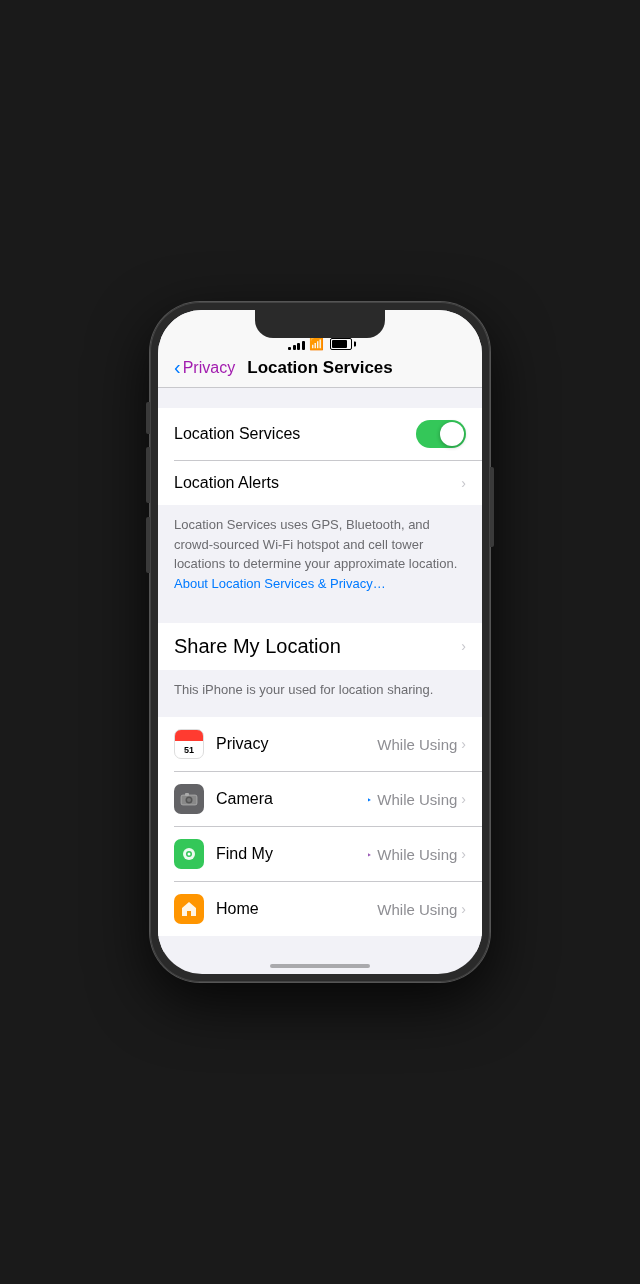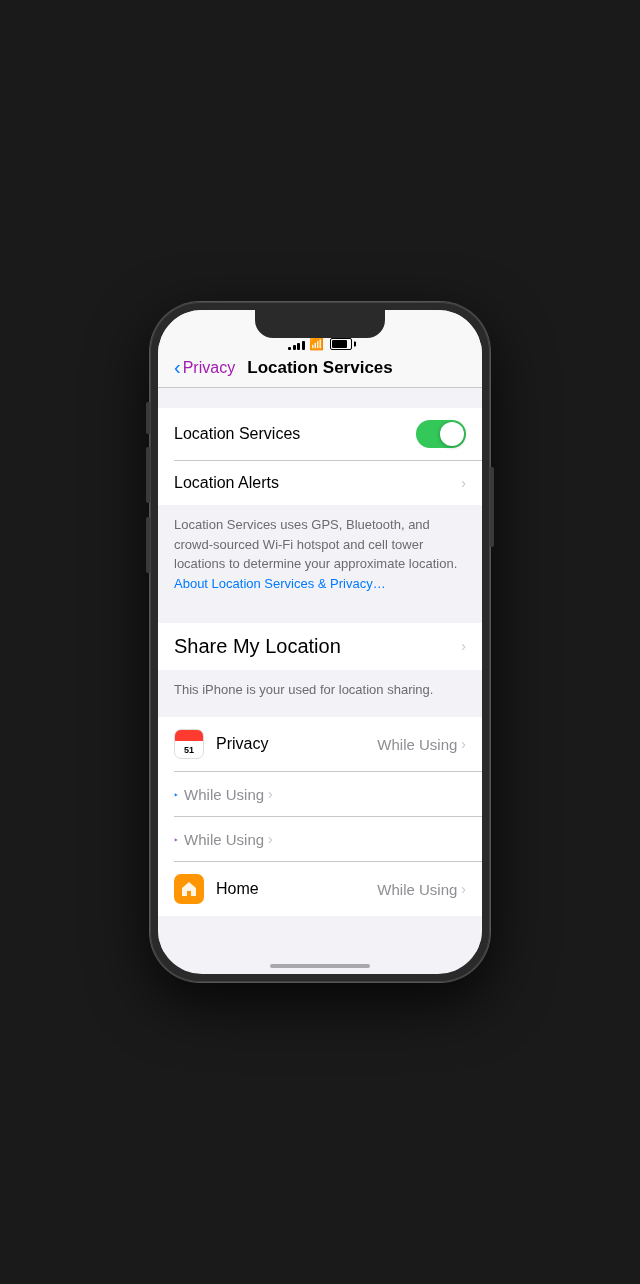--- a/index.html
+++ b/index.html
@@ -379,28 +379,54 @@
       <span class="row-label">Privacy</span>
     </div>
     <div class="row-right">
 
       <span class="row-value">While Using</span>
       <span class="chevron">›</span>
     </div>
   </div>
           <div class="section-separator-thin"></div>
           <div class="row">
+    <div class="row-left">
+      <span>
+                <div class="app-icon icon-camera" style="display:flex; align-items:center; justify-content:center;">
+        <svg width="18" height="14" viewBox="0 0 18 14">
+          <rect x="1" y="3" width="16" height="10" rx="2" fill="#888"></rect>
+          <rect x="1" y="3" width="16" height="10" rx="2" fill="none" stroke="#ccc" stroke-width="0.5"></rect>
+          <circle cx="9" cy="8" r="3.5" fill="#555"></circle>
+          <circle cx="9" cy="8" r="2" fill="#777"></circle>
+          <rect x="5" y="1" width="4" height="3" rx="1" fill="#aaa"></rect>
+        </svg>
+      </div>
+              </span>
+      <span class="row-label">Camera</span>
+    </div>
     <div class="row-right">
       <span class="loc-arrow loc-arrow-blue">‣</span>
       <span class="row-value">While Using</span>
       <span class="chevron">›</span>
     </div>
   </div>
           <div class="section-separator-thin"></div>
           <div class="row">
+    <div class="row-left">
+      <span>
+                <div class="app-icon icon-findmy" style="display:flex; align-items:center; justify-content:center;">
+        <svg width="18" height="18" viewBox="0 0 18 18">
+          <circle cx="9" cy="9" r="6" fill="white" opacity="0.9"></circle>
+          <circle cx="9" cy="9" r="3" fill="#34c759"></circle>
+          <circle cx="9" cy="9" r="1.5" fill="white"></circle>
+        </svg>
+      </div>
+              </span>
+      <span class="row-label">Find My</span>
+    </div>
     <div class="row-right">
       <span class="loc-arrow loc-arrow-purple">‣</span>
       <span class="row-value">While Using</span>
       <span class="chevron">›</span>
     </div>
   </div>
           <div class="section-separator-thin"></div>
           <div class="row">
     <div class="row-left">
       <span>

